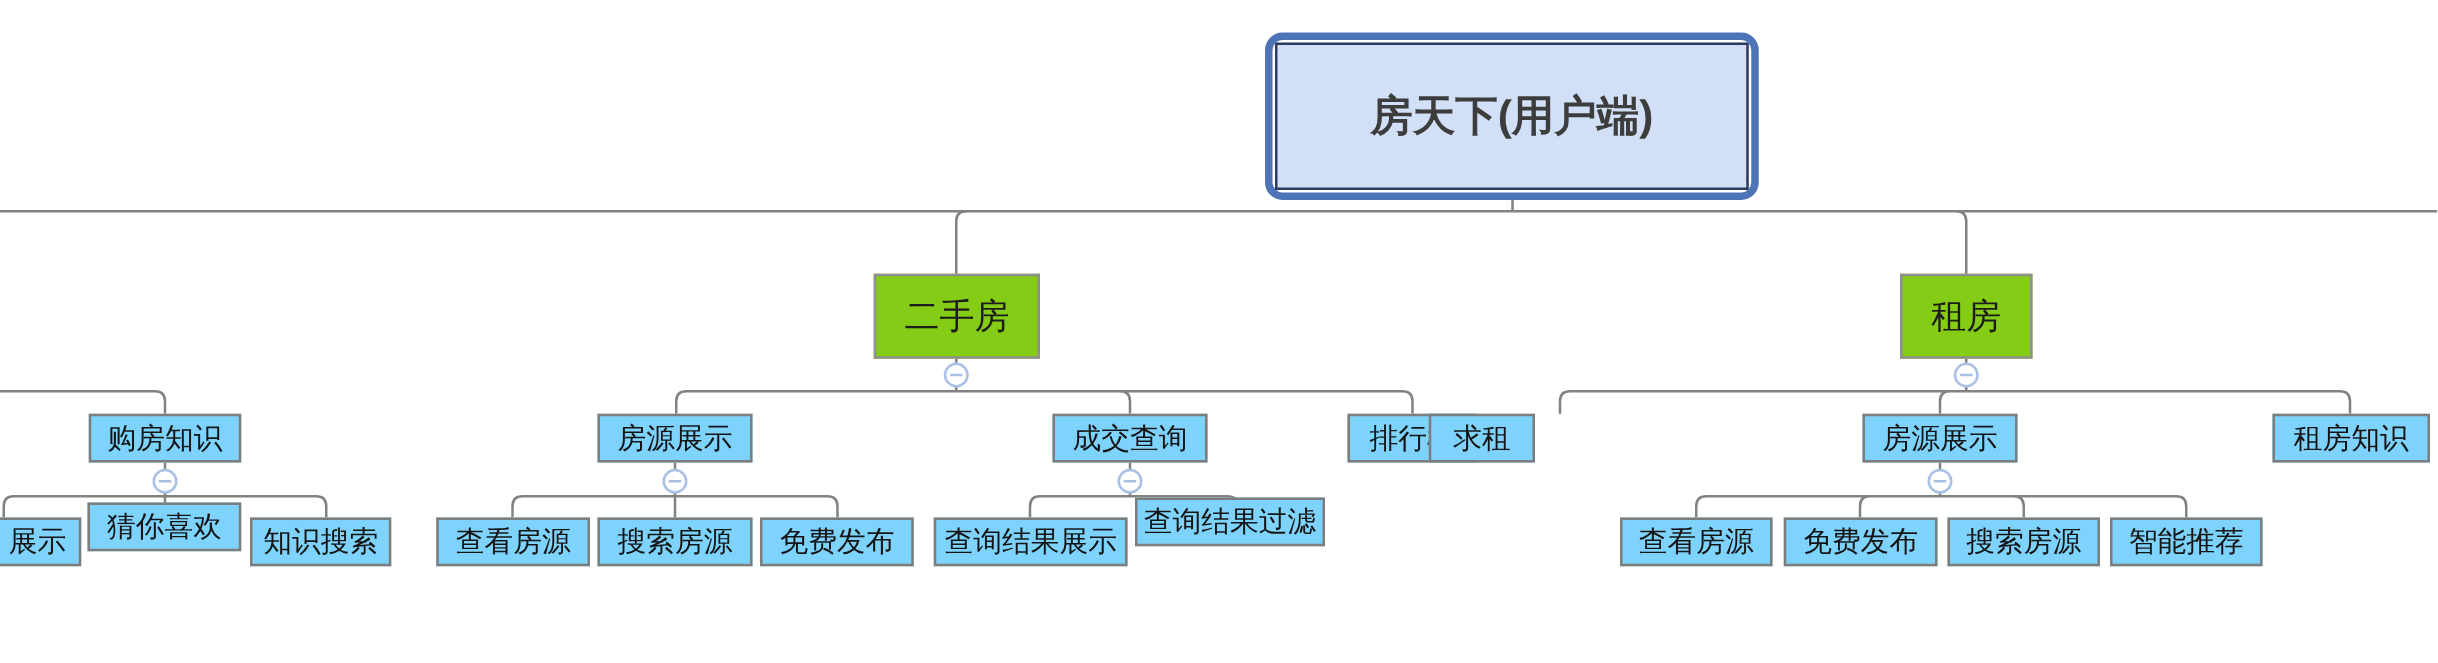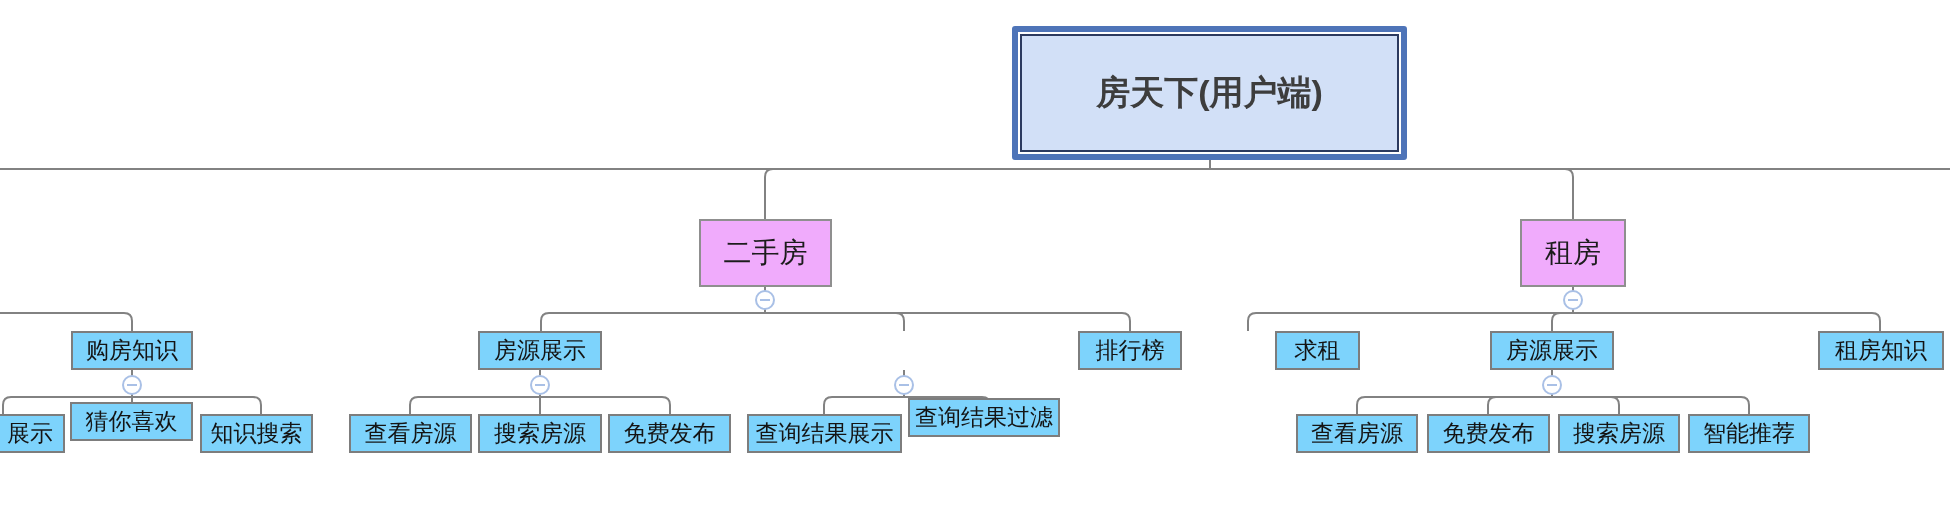--- a/index.html
+++ b/index.html
@@ -2,25 +2,25 @@
 <html><head>
 <meta charset="utf-8">
 <style>
   html,body{margin:0;padding:0;background:#fff;}
   body{font-family:"Liberation Sans","DejaVu Sans",sans-serif;}
   .canvas{position:relative;width:1950px;height:530px;background:#ffffff;overflow:hidden;}
   .canvas svg{position:absolute;left:0;top:0;}
 
   .node{position:absolute;box-sizing:border-box;display:flex;align-items:center;justify-content:center;
         white-space:nowrap;background:#7dd3fc;border:2px solid #7d7d7d;color:#141414;font-size:23px;}
-  .branch{background:#f0abfc;border:2px solid #8f8f8f;font-size:28px;font-weight:500;color:#1c1c1c;}
+  .branch{background:#84cc16;border:2px solid #8f8f8f;font-size:28px;font-weight:500;color:#1c1c1c;}
   .leaf.align-right{justify-content:flex-end;padding-right:10px;}
 
   .root-outer{position:absolute;box-sizing:border-box;left:1012px;top:26px;width:395px;height:134px;
-        border:6px solid #4e74b8;border-radius:3px;background:#ffffff;padding:2px;}
+        border:6px solid #4e74b8;border-radius:14px;background:#ffffff;padding:2px;}
   .root-inner{box-sizing:border-box;width:100%;height:100%;border:2px solid #2c3a5f;background:#d2e0f7;
         display:flex;align-items:center;justify-content:center;font-size:34px;font-weight:700;color:#3d3d3d;}
 
   .collapse{position:absolute;width:20px;height:20px;box-sizing:border-box;border:2px solid #a9c0e6;
         border-radius:50%;background:#ffffff;display:flex;align-items:center;justify-content:center;
         transform:translate(-50%,-50%);}
   .collapse .minus{width:10px;height:2px;background:#a9c0e6;}
 </style>
 </head>
 <body>
@@ -52,22 +52,23 @@
 
   <div class="root-outer">
     <div class="root-inner">房天下(用户端)</div>
   </div>
 
   <div class="node branch" style="left:699px;top:219px;width:133px;height:68px;">二手房</div>
   <div class="node branch" style="left:1520px;top:219px;width:106px;height:68px;">租房</div>
 
   <div class="node leaf" style="left:71px;top:331px;width:122px;height:39px;">购房知识</div>
   <div class="node leaf" style="left:478px;top:331px;width:124px;height:39px;">房源展示</div>
+  <div class="node leaf" style="left:842px;top:331px;width:124px;height:39px;">成交查询</div>
   <div class="node leaf" style="left:1078px;top:331px;width:104px;height:39px;">排行榜</div>
-  <div class="node leaf" style="left:1275px;top:331px;width:85px;height:39px;">求租</div>
+  <div class="node leaf" style="left:1143px;top:331px;width:85px;height:39px;">求租</div>
   <div class="node leaf" style="left:1490px;top:331px;width:124px;height:39px;">房源展示</div>
   <div class="node leaf" style="left:1818px;top:331px;width:126px;height:39px;">租房知识</div>
 
   <div class="node leaf align-right" style="left:-59px;top:414px;width:124px;height:39px;">展示</div>
   <div class="node leaf" style="left:70px;top:402px;width:123px;height:39px;">猜你喜欢</div>
   <div class="node leaf" style="left:200px;top:414px;width:113px;height:39px;">知识搜索</div>
   <div class="node leaf" style="left:349px;top:414px;width:123px;height:39px;">查看房源</div>
   <div class="node leaf" style="left:478px;top:414px;width:124px;height:39px;">搜索房源</div>
   <div class="node leaf" style="left:608px;top:414px;width:123px;height:39px;">免费发布</div>
   <div class="node leaf" style="left:747px;top:414px;width:155px;height:39px;">查询结果展示</div>

